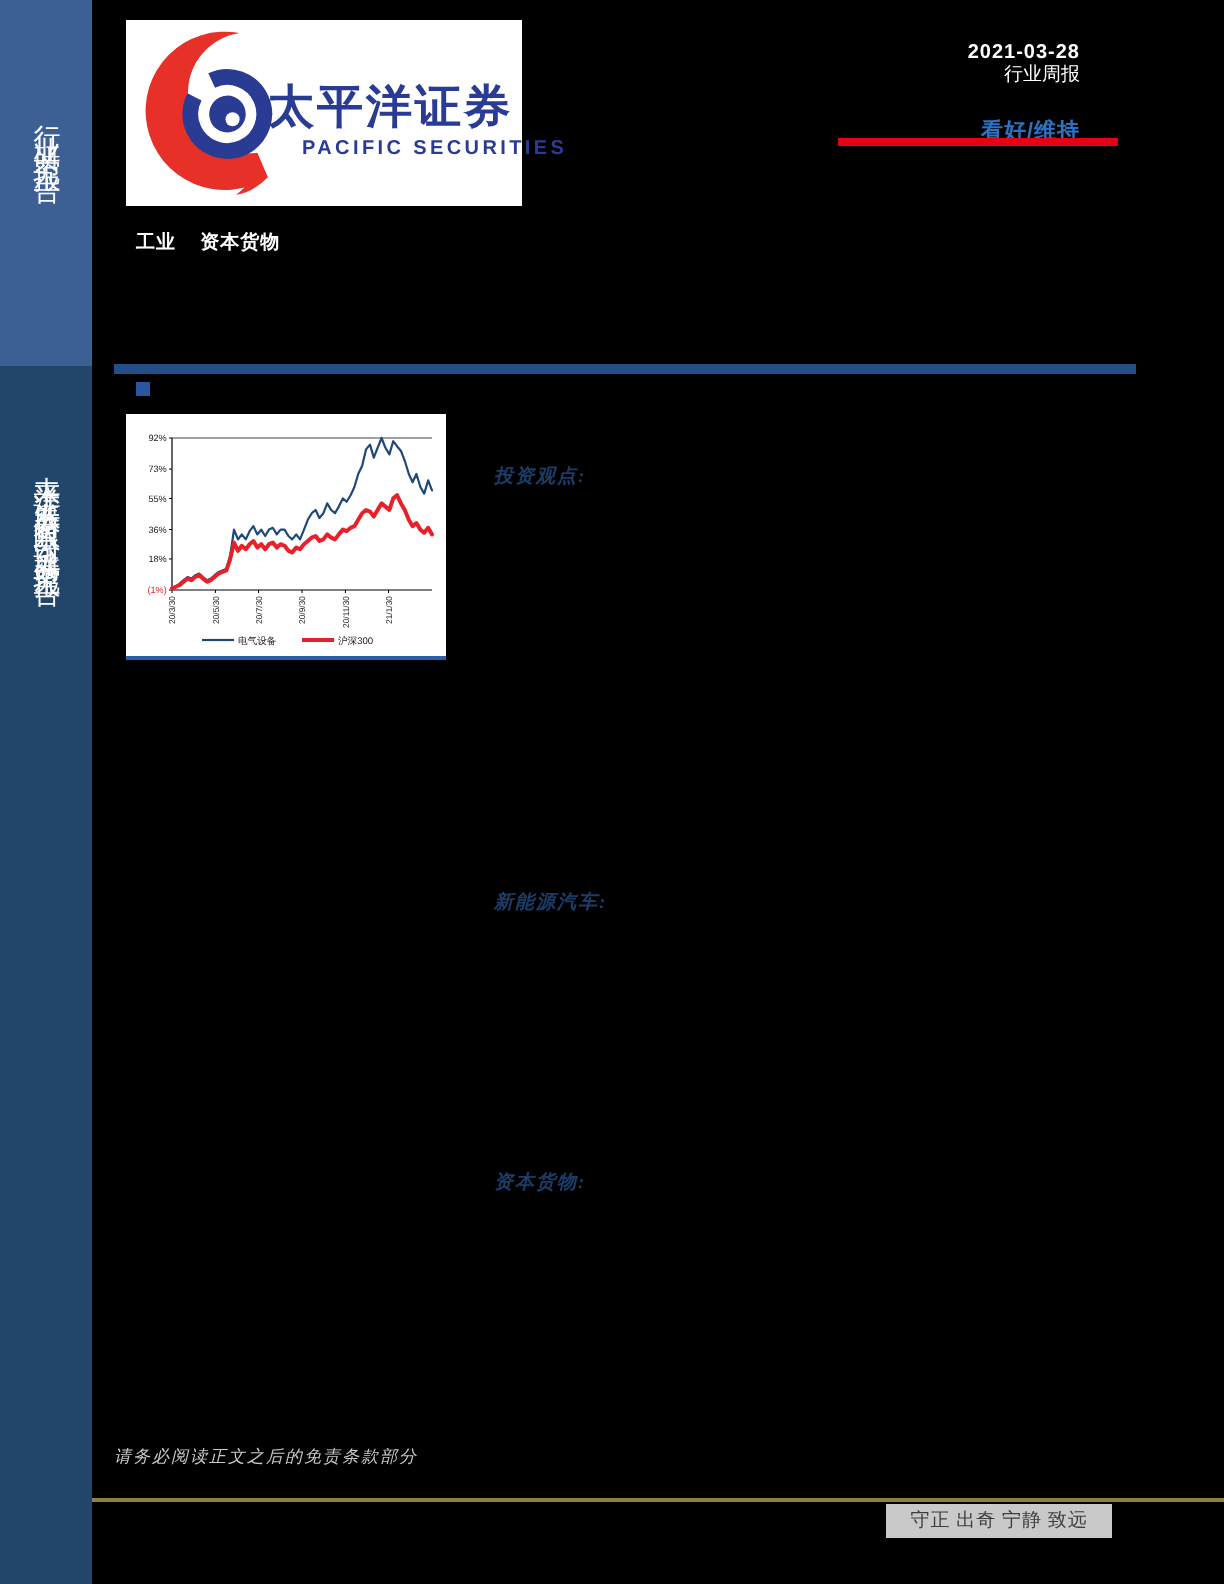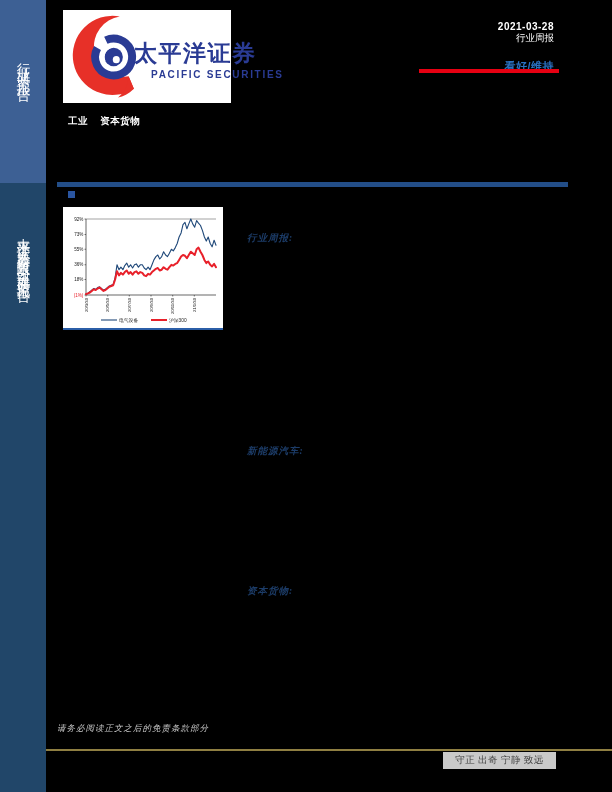--- a/index.html
+++ b/index.html
@@ -7,30 +7,30 @@
         font-family:"Liberation Sans","DejaVu Sans",sans-serif;}
   
   .sidebar-top{position:absolute;left:0;top:0;width:46px;height:183px;background:#3d6094;}
   .sidebar-bottom{position:absolute;left:0;top:183px;width:46px;height:609px;background:#214669;}
   .v-text{position:absolute;left:50%;transform:translateX(-50%);
           writing-mode:vertical-rl;text-orientation:upright;color:#fff;
           font-family:"Liberation Serif","DejaVu Serif",serif;}
   .v-top{top:52px;font-size:13.5px;letter-spacing:5px;}
   .v-bottom{top:44px;font-size:13.5px;letter-spacing:3.2px;}
   
-  .logo-box{position:absolute;left:63px;top:10px;width:168px;height:93px;background:#fff;}
+  .logo-box{position:absolute;left:63px;top:10px;width:198px;height:93px;background:#fff;}
   .logo-cn{position:absolute;left:71px;top:28px;font-size:23px;font-weight:bold;
            color:#2a3b94;letter-spacing:1.5px;white-space:nowrap;}
   .logo-en{position:absolute;left:88px;top:59px;font-size:10px;font-weight:bold;
            color:#2a3b94;letter-spacing:1.7px;white-space:nowrap;}
   .industry-line{position:absolute;left:68px;top:115px;color:#fff;font-size:9.5px;
                  font-weight:bold;letter-spacing:0.5px;}
   .industry-line span+span{margin-left:9px;}
   
-  .header-right{position:absolute;right:58px;top:22px;text-align:right;line-height:1;}
+  .header-right{position:absolute;right:72px;top:22px;text-align:right;line-height:1;}
   .hr-date{font-size:10px;font-weight:bold;color:#fff;letter-spacing:0.5px;}
   .hr-type{font-size:9.5px;color:#fff;margin-top:1px;}
   .hr-rating{font-size:11px;font-weight:bold;color:#2b72c2;margin-top:18px;letter-spacing:0.5px;}
   .rating-underline{position:absolute;left:419px;top:69px;width:140px;height:4px;background:#e60012;}
   
   .blue-bar{position:absolute;left:57px;top:182px;width:511px;height:5px;background:#234e88;}
   .bullet-square{position:absolute;left:68px;top:191px;width:7px;height:7px;background:#2a55a0;}
   
   .chart-box{position:absolute;left:63px;top:207px;width:160px;height:121px;background:#fff;
              border-bottom:2px solid #2b5ea7;}
@@ -123,21 +123,21 @@
         <text text-anchor="end" font-size="4.2" fill="#1a1a1a" transform="translate(132.89 91) rotate(-90)">21/1/30</text>
         <polyline points="23.0,87.2 24.9,86.4 26.9,84.7 28.8,83.1 30.8,81.5 32.7,82.3 34.6,80.6 36.6,79.8 38.5,81.5 40.5,83.1 42.4,82.3 44.3,80.6 46.3,79.0 48.2,78.2 50.2,77.4 52.1,70.8 54.0,57.8 56.0,62.7 57.9,60.2 59.9,62.7 61.8,58.6 63.7,56.1 65.7,60.2 67.6,57.8 69.6,61.0 71.5,57.8 73.4,56.9 75.4,60.2 77.3,57.8 79.3,57.8 81.2,61.0 83.1,62.7 85.1,60.2 87.0,62.7 89.0,57.8 90.9,52.9 92.9,49.6 94.8,48.0 96.7,52.0 98.7,49.6 100.6,44.7 102.6,48.0 104.5,49.6 106.4,46.3 108.4,42.2 110.3,43.9 112.3,40.6 114.2,36.5 116.1,30.0 118.1,25.9 120.0,17.7 122.0,15.3 123.9,21.8 125.8,16.9 127.8,12.0 129.7,16.9 131.7,20.2 133.6,13.6 135.5,16.1 137.5,18.5 139.4,23.4 141.4,30.0 143.3,34.1 145.2,30.0 147.2,36.5 149.1,39.8 151.1,33.2 153.0,38.2" fill="none" stroke="#1f4879" stroke-width="1.1" stroke-linejoin="round" stroke-linecap="round"></polyline>
         <polyline points="23.0,87.2 24.9,86.4 26.9,85.5 28.8,83.9 30.8,82.3 32.7,83.1 34.6,81.5 36.6,80.6 38.5,82.3 40.5,83.9 42.4,83.1 44.3,81.5 46.3,79.8 48.2,79.0 50.2,78.2 52.1,72.5 54.0,64.3 56.0,68.4 57.9,65.9 59.9,67.6 61.8,65.1 63.7,63.5 65.7,66.8 67.6,65.1 69.6,67.6 71.5,65.1 73.4,64.3 75.4,66.8 77.3,65.1 79.3,65.9 81.2,68.4 83.1,69.2 85.1,66.8 87.0,67.6 89.0,65.1 90.9,63.5 92.9,61.8 94.8,61.0 96.7,63.5 98.7,62.7 100.6,60.2 102.6,61.8 104.5,62.7 106.4,60.2 108.4,57.8 110.3,58.6 112.3,56.9 114.2,56.1 116.1,52.9 118.1,49.6 120.0,48.0 122.0,48.8 123.9,51.2 125.8,48.0 127.8,44.7 129.7,46.3 131.7,48.0 133.6,42.2 135.5,40.6 137.5,44.7 139.4,48.0 141.4,52.9 143.3,56.1 145.2,54.5 147.2,57.8 149.1,59.4 151.1,56.9 153.0,60.2" fill="none" stroke="#e8202a" stroke-width="2" stroke-linejoin="round" stroke-linecap="round"></polyline>
         <line x1="38" y1="113" x2="54" y2="113" stroke="#1f4879" stroke-width="1.1"></line>
         <text x="56" y="114.8" font-size="4.8" fill="#1a1a1a">电气设备</text>
         <line x1="88" y1="113" x2="104" y2="113" stroke="#e8202a" stroke-width="2"></line>
         <text x="106" y="114.8" font-size="4.8" fill="#1a1a1a">沪深300</text>
       </svg>
   </div>
 
-  <div class="heading h-invest">行业周报:</div>
+  <div class="heading h-invest">投资观点:</div>
   <div class="heading h-nev">新能源汽车:</div>
   <div class="heading h-power">资本货物:</div>
 
   <div class="footer-line"></div>
   <div class="disclaimer">请务必阅读正文之后的免责条款部分</div>
   <div class="motto-box">
     <span>守正 出奇 宁静 致远</span>
   </div>
 
 </div>

